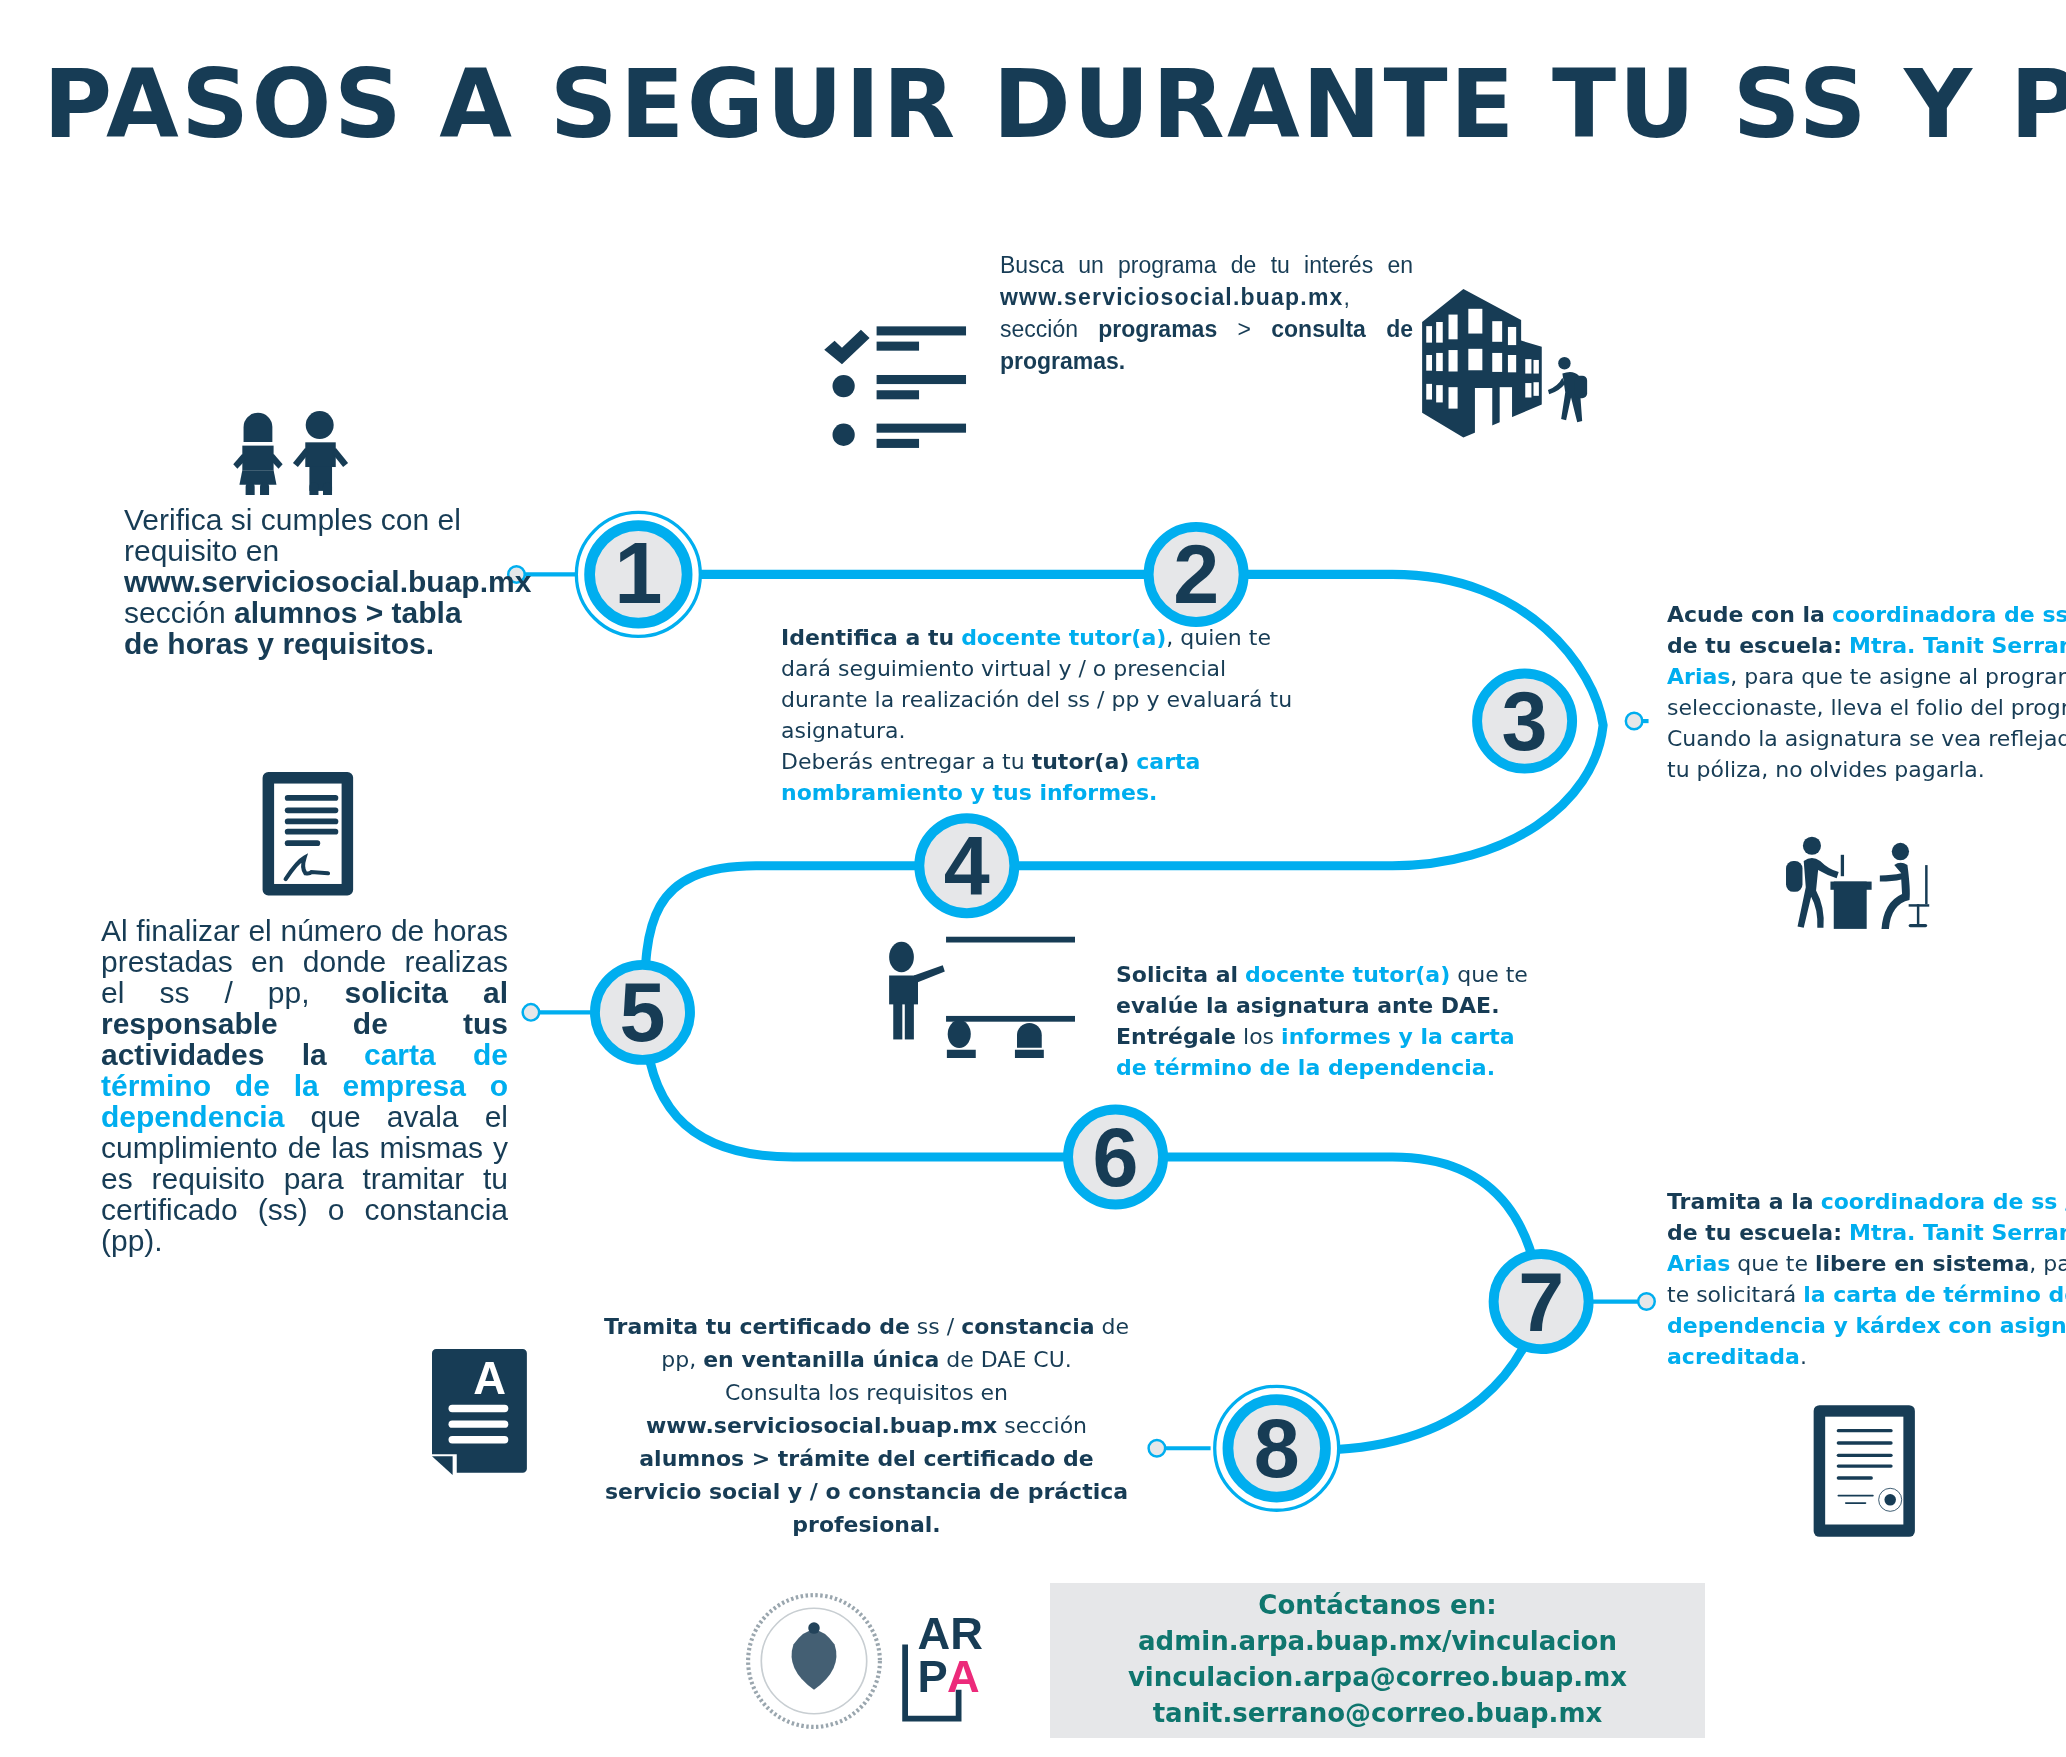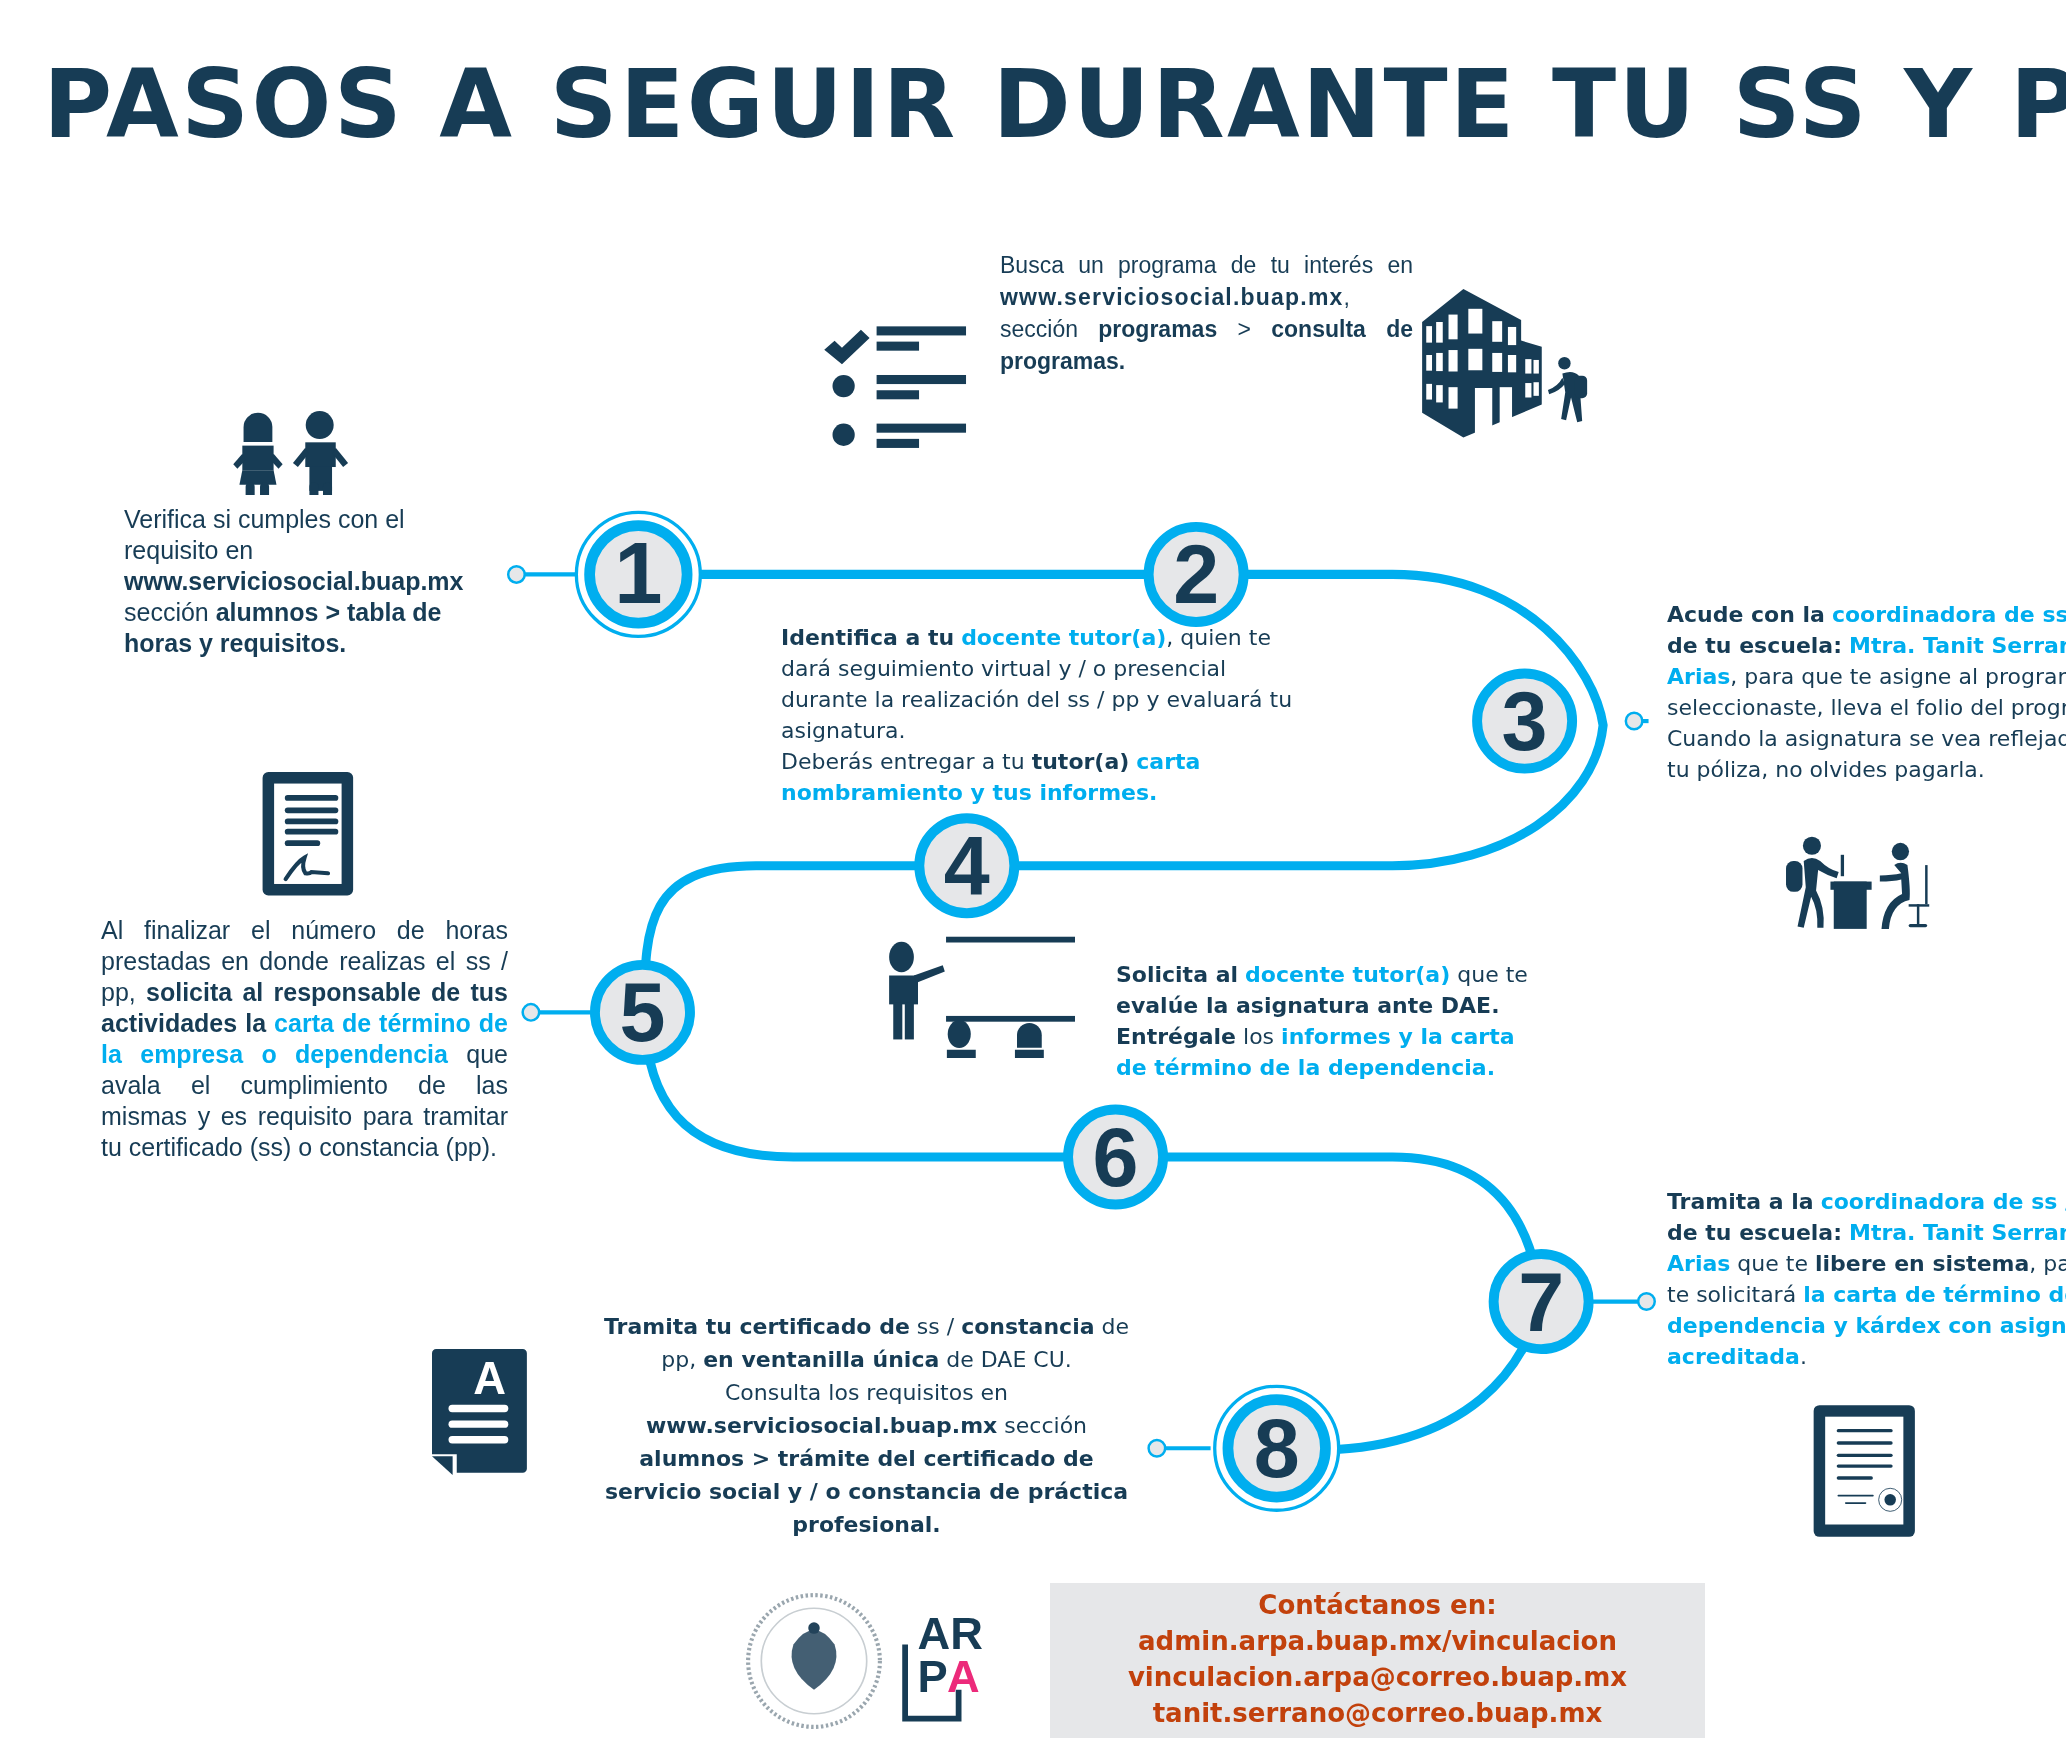--- a/index.html
+++ b/index.html
@@ -4,30 +4,30 @@
 <style>
   html, body { margin: 0; padding: 0; background: #ffffff; }
   body { width: 2196px; height: 1757px; position: relative; overflow: hidden;
          font-family: "Liberation Sans", sans-serif; color: #173c55; }
   .abs { position: absolute; }
   #title { left: 0; top: 50px; width: 2196px; text-align: center;
            font-family: "DejaVu Sans", sans-serif; font-weight: bold;
            font-size: 94px; letter-spacing: 2.5px; color: #173c55; }
   svg.path { position: absolute; left: 0; top: 0; }
   .num { font-family: "Liberation Sans", sans-serif; font-weight: bold; fill: #173c55; }
-  .txt { position: absolute; font-size: 25px; line-height: 31px; color: #173c55; }
+  .txt { position: absolute; font-size: 30px; line-height: 31px; color: #173c55; }
   .txt.sans { font-family: "Liberation Sans", sans-serif; }
   .txt.cond { font-family: "DejaVu Sans", sans-serif; font-size: 22px; line-height: 31px; }
   .b { font-weight: bold; }
   .hl { color: #00aeef; }
   .just { text-align: justify; }
   .right { text-align: center; }
   #contact { left: 1050px; top: 1583px; width: 655px; height: 155px; background: #e6e7e9;
              text-align: center; font-family: "DejaVu Sans", sans-serif; font-weight: bold;
-             font-size: 26px; line-height: 36px; color: #c2410c; padding-top: 4.1px; box-sizing: border-box; }
+             font-size: 26px; line-height: 36px; color: #0f766e; padding-top: 4.1px; box-sizing: border-box; }
   .icon { position: absolute; }
 </style>
 </head>
 <body>
 
 <div id="title" class="abs">PASOS A SEGUIR DURANTE TU SS Y PP</div>
 
 <svg class="path" width="2196" height="1757" viewBox="0 0 5315 4252">
   <g fill="none" stroke="#00aeef" stroke-width="22" stroke-linecap="round">
 

